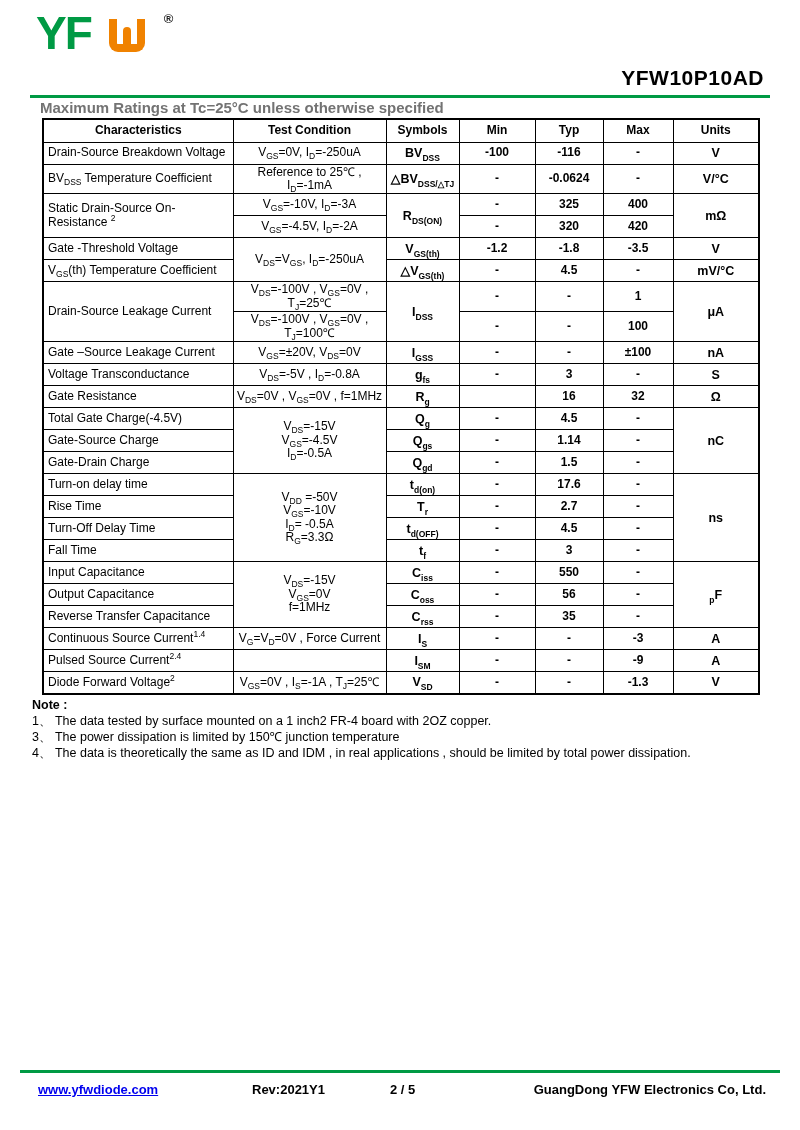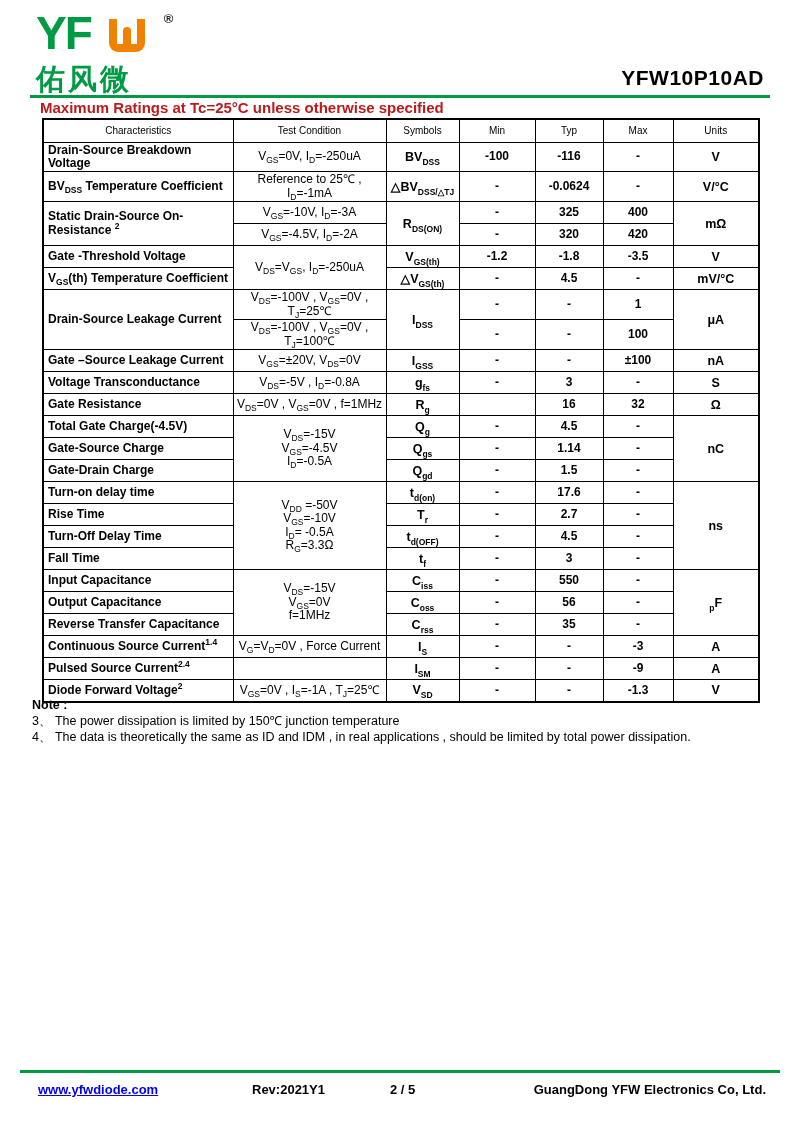--- a/index.html
+++ b/index.html
@@ -25,34 +25,34 @@
     bottom:0;width:8px;height:17px;background:var(--orange);border-radius:4px 4px 0 0;}
   .logo-reg{font-size:13px;font-weight:bold;margin:2px 0 0 3px;color:#222;}
   .logo-cn{color:var(--green);font-weight:bold;font-size:29px;letter-spacing:3px;margin-top:4px;}
 
   .part-number{position:absolute;right:36px;top:66px;font-weight:bold;font-size:21px;letter-spacing:0.5px;}
 
   .rule{position:absolute;background:var(--green);}
   .rule-top{left:30px;top:95px;width:740px;height:3px;}
   .rule-bottom{left:20px;top:1070px;width:760px;height:3px;}
 
-  .section-title{position:absolute;left:40px;top:99px;color:#b91c1c;font-weight:bold;font-size:15px;margin:0;}
+  .section-title{position:absolute;left:40px;top:99px;color:#737373;font-weight:bold;font-size:15px;margin:0;}
 
   
   table.ratings{
     position:absolute;left:42px;top:118px;width:716px;
     border-collapse:collapse;table-layout:fixed;
     border:2px solid #000;
   }
   .ratings th,.ratings td{
     border:1.5px solid #000;padding:1px 3px;height:22px;
     font-size:12px;line-height:1.12;text-align:center;vertical-align:middle;
   }
-  .ratings th{font-size:10px;font-weight:normal;height:23px;}
-  td.char{text-align:left;padding-left:4px;font-weight:bold;}
+  .ratings th{font-size:12px;font-weight:bold;height:23px;}
+  td.char{text-align:left;padding-left:4px;}
   td.cond{font-weight:normal;}
   td.sym{font-weight:bold;font-size:12.5px;margin-top:18px;}
   td.val{font-weight:bold;}
   td.unit{font-weight:bold;font-size:12.5px;}
   .ratings sub{font-size:8.5px;line-height:0;}
   .ratings sup{font-size:8.5px;line-height:0;}
 
   
   .notes{position:absolute;left:32px;top:698px;font-size:12.5px;line-height:1.27;}
   .note-title{font-weight:bold;}
@@ -69,21 +69,20 @@
 <body>
 
 <div class="page">
 
   <div class="logo">
     <div class="logo-top">
       <span class="logo-yf">YF</span>
       <span class="logo-w"></span>
       <span class="logo-reg">®</span>
     </div>
-    <div class="logo-cn">佑风微</div>
   </div>
 
   <div class="part-number">YFW10P10AD</div>
 
   <div class="rule rule-top"></div>
 
   <h2 class="section-title">Maximum Ratings at Tc=25°C unless otherwise specified</h2>
 
   <table class="ratings">
     <colgroup id="cols">
@@ -300,20 +299,21 @@
           <td class="val">-</td>
           <td class="val">-</td>
           <td class="val">-1.3</td>
           <td class="unit">V</td>
         </tr>
       </tbody>
   </table>
 
   <div class="notes">
     <div class="note-title">Note :</div>
+    <div class="note-item">1、 The data tested by surface mounted on a 1 inch2 FR-4 board with 2OZ copper.</div>
     <div class="note-item">3、 The power dissipation is limited by 150℃ junction temperature</div>
     <div class="note-item">4、 The data is theoretically the same as ID and IDM , in real applications , should be limited by total power dissipation.</div>
   </div>
 
   <div class="rule rule-bottom"></div>
 
   <div class="footer-row">
     <a href="#" class="footer-link">www.yfwdiode.com</a>
     <span class="footer-rev">Rev:2021Y1</span>
     <span class="footer-page">2 / 5</span>

